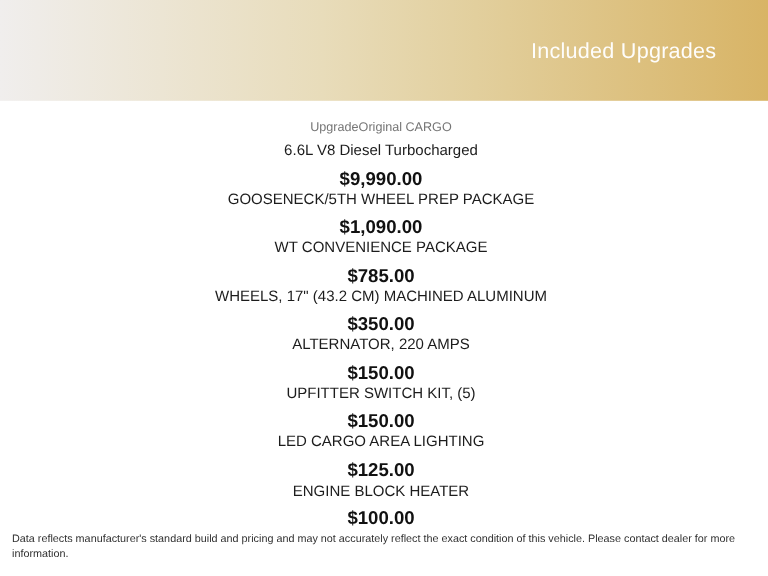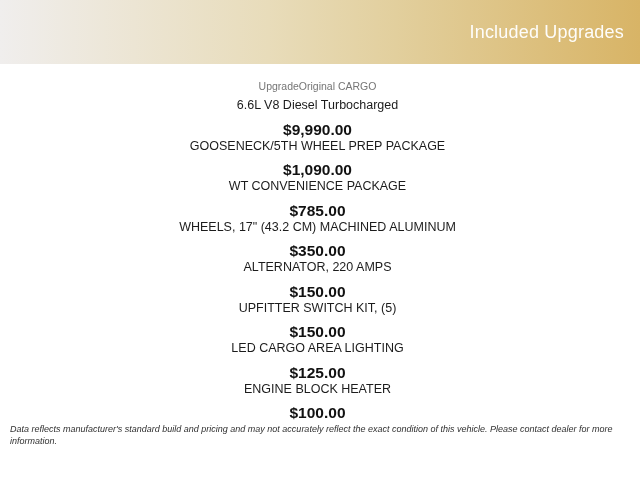--- a/index.html
+++ b/index.html
@@ -9,27 +9,27 @@
   }
   .page {
     position: relative;
     width: 640px;
     height: 480px;
     overflow: hidden;
     background: #ffffff;
     font-family: "Liberation Sans", "DejaVu Sans", sans-serif;
   }
   .banner {
-    height: 64px;
+    height: 84px;
     background: linear-gradient(90deg, #f0eeed 0%, #e8dcba 42%, #e2cf9d 62%, #d8b466 100%);
     display: flex;
     align-items: center;
     justify-content: flex-end;
     box-sizing: border-box;
-    padding-right: 16px;
+    padding-right: 43px;
   }
   .banner-title {
     color: rgba(255, 255, 255, 0.97);
     font-size: 18px;
     font-weight: 400;
     letter-spacing: 0.2px;
   }
   .table-wrap {
     box-sizing: border-box;
     padding: 0 15px 0 10px;
@@ -60,21 +60,20 @@
   .row-price {
     font-size: 15.5px;
     font-weight: 700;
     color: #111111;
     white-space: nowrap;
   }
   .disclaimer {
     box-sizing: border-box;
     padding: 1px 10px 0 10px;
     font-size: 9px;
-    font-style: italic;
     color: #303030;
     line-height: 12px;
   }
 </style>
 </head>
 <body>
 
 <div class="page">
 
   <div class="banner">

